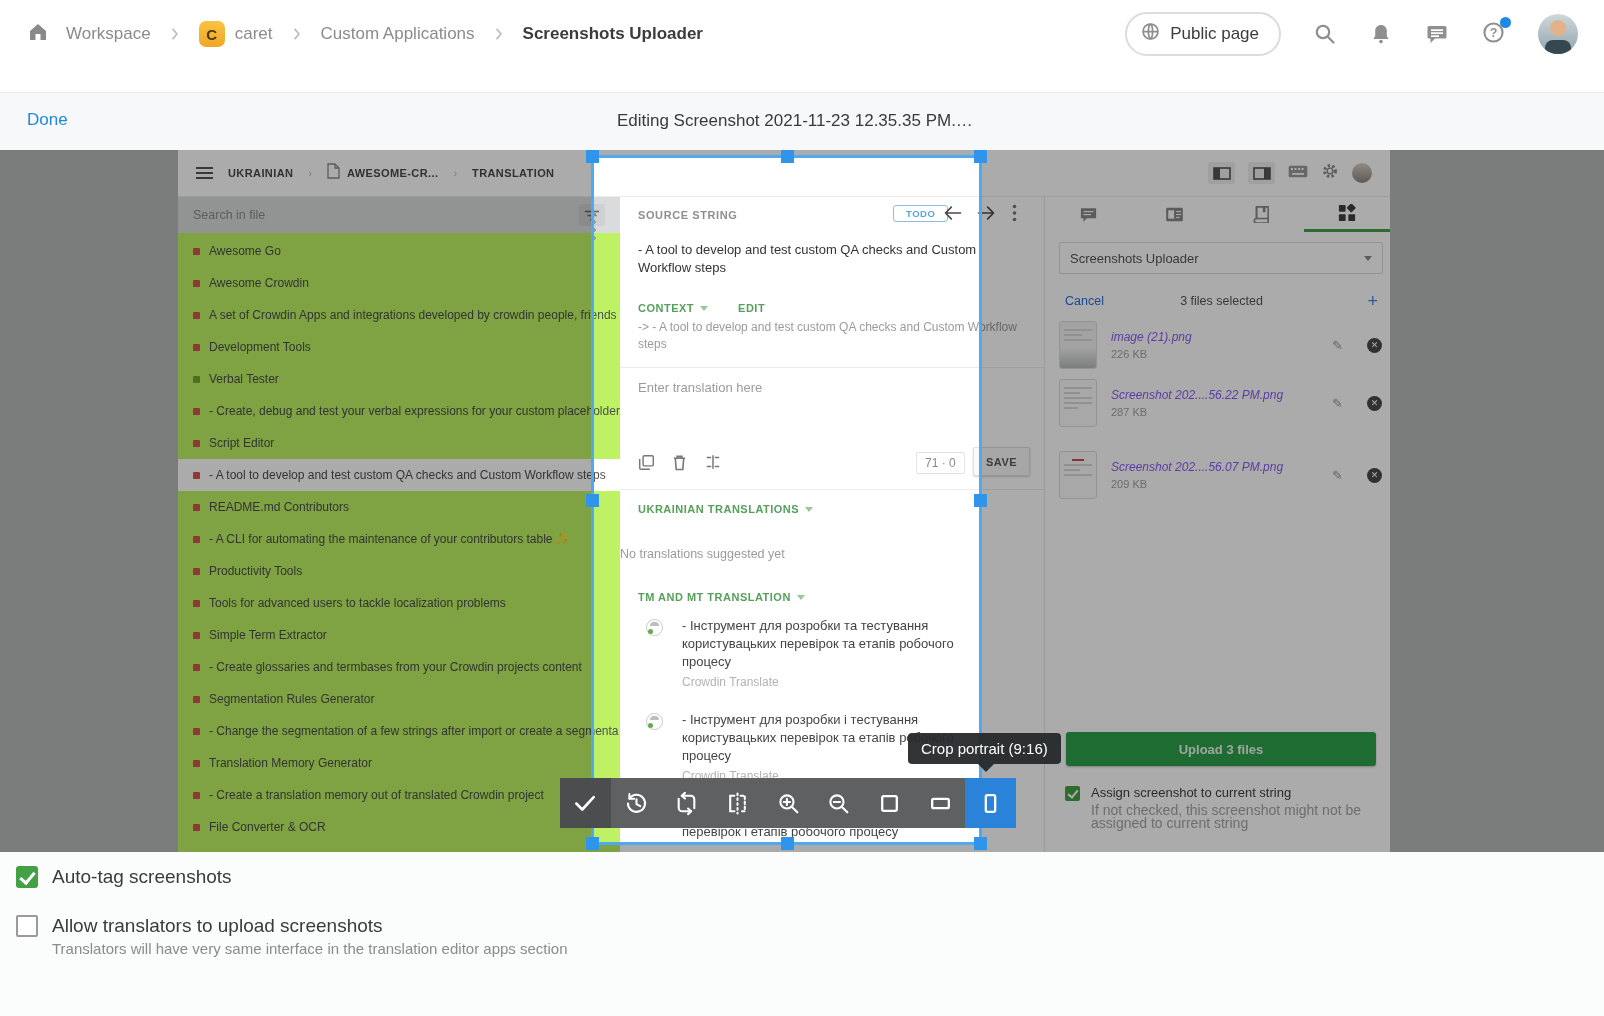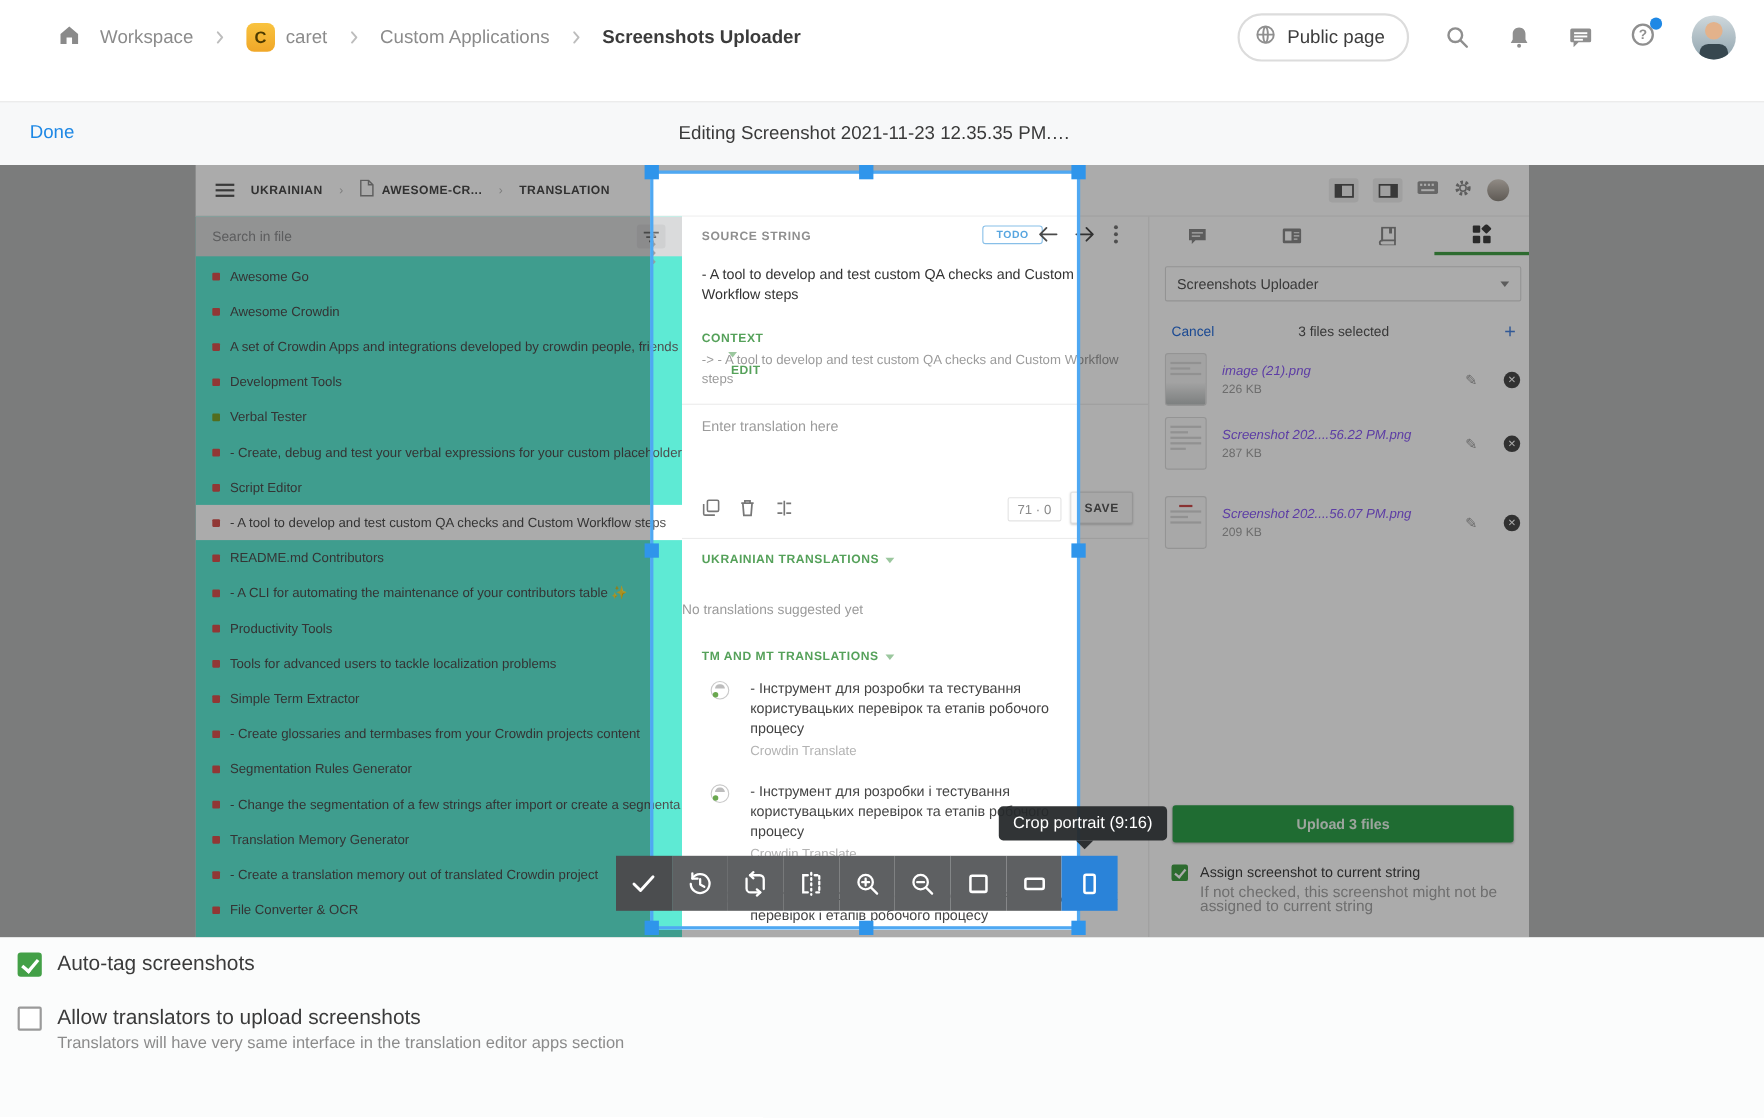--- a/index.html
+++ b/index.html
@@ -2,21 +2,21 @@
 <html><head>
 <meta charset="utf-8">
 <style>
   * { box-sizing: border-box; margin: 0; padding: 0; }
   html,body { width:1604px; }
   body { font-family:"Liberation Sans", sans-serif; background:#fff; }
   .page { position:relative; width:1604px; height:1016px; overflow:hidden; background:#fff; }
 
   
   .app-header { position:absolute; top:0; left:0; width:100%; height:92px; background:#fff; }
-  .header-row { height:68px; display:flex; align-items:center; padding:0 26px;margin-left:25px; }
+  .header-row { height:68px; display:flex; align-items:center; padding:0 26px; }
   .crumb { display:flex; align-items:center; gap:16px; }
   .crumb-item { font-size:17px; color:#8b8b8b; display:flex; align-items:center; gap:10px; cursor:pointer; }
   .crumb-item.current { color:#3b3b3b; font-weight:700; }
   .crumb-sep svg { display:block; }
   .c-badge { width:26px; height:26px; border-radius:7px; background:linear-gradient(#f9c33f,#f0a728); color:#4c3a00; font-weight:700; font-size:15px; display:flex; align-items:center; justify-content:center; }
   .header-right { margin-left:auto; display:flex; align-items:center; gap:32px; }
   .public-pill { display:flex; align-items:center; gap:9px; border:2px solid #dcdcdc; border-radius:24px; padding:7px 20px 7px 13px; font-size:17px; color:#3c3c3c; font-weight:500; background:#fff; cursor:pointer; }
   .hicon { width:24px; height:24px; display:block; cursor:pointer; }
   .help-wrap { position:relative; }
   .help-dot { position:absolute; top:-3px; right:-5px; width:11px; height:11px; border-radius:50%; background:#1e88e5; }
@@ -36,40 +36,40 @@
   .shot { position:absolute; left:178px; top:0; width:1212px; height:702px; background:#fff; z-index:1; }
   .shot-topbar { position:absolute; top:0; left:0; right:0; height:47px; background:#fff; border-bottom:1px solid #ebebeb; display:flex; align-items:center; padding:0 18px; gap:15px; }
   .burger { width:17px; height:12px; border-top:2px solid #555; border-bottom:2px solid #555; position:relative; }
   .burger::after { content:""; position:absolute; left:0; top:3px; width:100%; height:2px; background:#555; }
   .s-crumb { font-size:11px; font-weight:700; letter-spacing:.4px; color:#4a4a4a; white-space:nowrap; }
   .s-sep { color:#b9b9b9; font-size:11px; }
   .topbar-right { margin-left:auto; display:flex; align-items:center; gap:13px; }
   .panel-btn { width:27px; height:22px; background:#efefef; border-radius:3px; display:flex; align-items:center; justify-content:center; }
   .mini-avatar { width:20px; height:20px; border-radius:50%; background:linear-gradient(#d7cfc6,#8d867e); }
 
-  .shot-left { position:absolute; left:0; top:47px; width:442px; bottom:0; background:#5eead4; overflow:hidden; }
+  .shot-left { position:absolute; left:0; top:47px; width:442px; bottom:0; background:#bef264; overflow:hidden; }
   .search-row { height:36px; background:#dadbdc; display:flex; align-items:center; padding:0 15px; }
   .search-input { flex:1; border:none; outline:none; background:transparent; font-size:12.5px; color:#555; font-family:"Liberation Sans",sans-serif; }
   .search-input::placeholder { color:#8a8b8c; }
   .filter-btn { width:26px; height:22px; background:#cfd0d1; border-radius:3px; display:flex; align-items:center; justify-content:center; }
   .shot-row { position:absolute; left:0; right:0; height:32px; display:flex; align-items:center; gap:9px; padding:0 15px; font-size:12px; color:#4e4e4e; white-space:nowrap; overflow:hidden; }
   .shot-row.selected { background:#ffffff; }
   .bullet { flex:0 0 7px; width:7px; height:7px; border-radius:1px; }
   .bullet.red { background:#d9534f; }
   .bullet.green { background:#7ba32e; }
   .grip { position:absolute; left:414px; top:60px; width:4px; height:30px;
           background:radial-gradient(circle 2px, #9a9a9a 90%, transparent 91%) 0 0/4px 8px repeat-y; z-index:2; }
 
   .shot-mid { position:absolute; left:442px; top:47px; width:425px; bottom:0; background:#fff; border-right:1px solid #e6e6e6; overflow:hidden; }
   .mid-title { position:absolute; left:18px; top:12px; font-size:11px; font-weight:700; letter-spacing:.6px; color:#8f8f8f; }
   .todo-badge { position:absolute; left:273px; top:8px; font-size:9.5px; font-weight:700; letter-spacing:.5px; color:#58a6e0; border:1px solid #88bfe8; border-radius:3px; padding:2px 12px; }
   .nav-arrow { position:absolute; top:7px; }
   .kebab { position:absolute; left:392px; top:7px; }
   .source-text { position:absolute; left:18px; top:44px; width:392px; font-size:13px; line-height:18px; color:#333; }
-  .ctx-row { position:absolute; left:18px; top:105px; display:flex; align-items:center; gap:6px;flex-direction:column; }
+  .ctx-row { position:absolute; left:18px; top:105px; display:flex; align-items:center; gap:6px; }
   .green-label { font-size:11px; font-weight:700; letter-spacing:.5px; color:#55a15a; }
   .tri-down { width:0; height:0; border-left:4px solid transparent; border-right:4px solid transparent; border-top:5px solid #9bc79e; }
   .edit-label { margin-left:24px; }
   .ctx-text { position:absolute; left:18px; top:122px; width:385px; font-size:12px; line-height:17px; color:#9b9b9b; }
   .mid-div { position:absolute; left:0; right:0; height:1px; background:#ececec; }
   .trans-area { position:absolute; left:18px; top:183px; width:390px; height:70px; }
   .trans-area textarea { width:100%; height:100%; border:none; outline:none; resize:none; font-size:13px; color:#555; font-family:"Liberation Sans",sans-serif; background:transparent; }
   .trans-area textarea::placeholder { color:#9b9b9b; }
   .action-row { position:absolute; left:18px; top:252px; height:30px; display:flex; align-items:center; gap:17px; }
   .counter-box { position:absolute; left:296px; top:255px; font-size:12px; color:#8a8a8a; border:1px solid #e3e3e3; border-radius:2px; padding:3px 8px; }
@@ -405,21 +405,21 @@
         <div class="save-btn">SAVE</div>
 
         <div class="mid-div" style="top:292px"></div>
         <div class="sec-head" style="top:306px">
           <span class="green-label">UKRAINIAN TRANSLATIONS</span>
           <span class="tri-down"></span>
         </div>
         <div class="empty-msg">No translations suggested yet</div>
 
         <div class="sec-head" style="top:394px">
-          <span class="green-label">TM AND MT TRANSLATIONS</span>
+          <span class="green-label">TM AND MT TRANSLATION</span>
           <span class="tri-down"></span>
         </div>
 
         <div class="sug" style="top:420px">
           <span class="crowdin-ico"></span>
           <div>
               <div class="sug-text" style="width:287px">- Інструмент для розробки та тестування користувацьких перевірок та етапів робочого процесу</div>
                <div class="sug-prov">Crowdin Translate</div>
             </div>
         </div>

